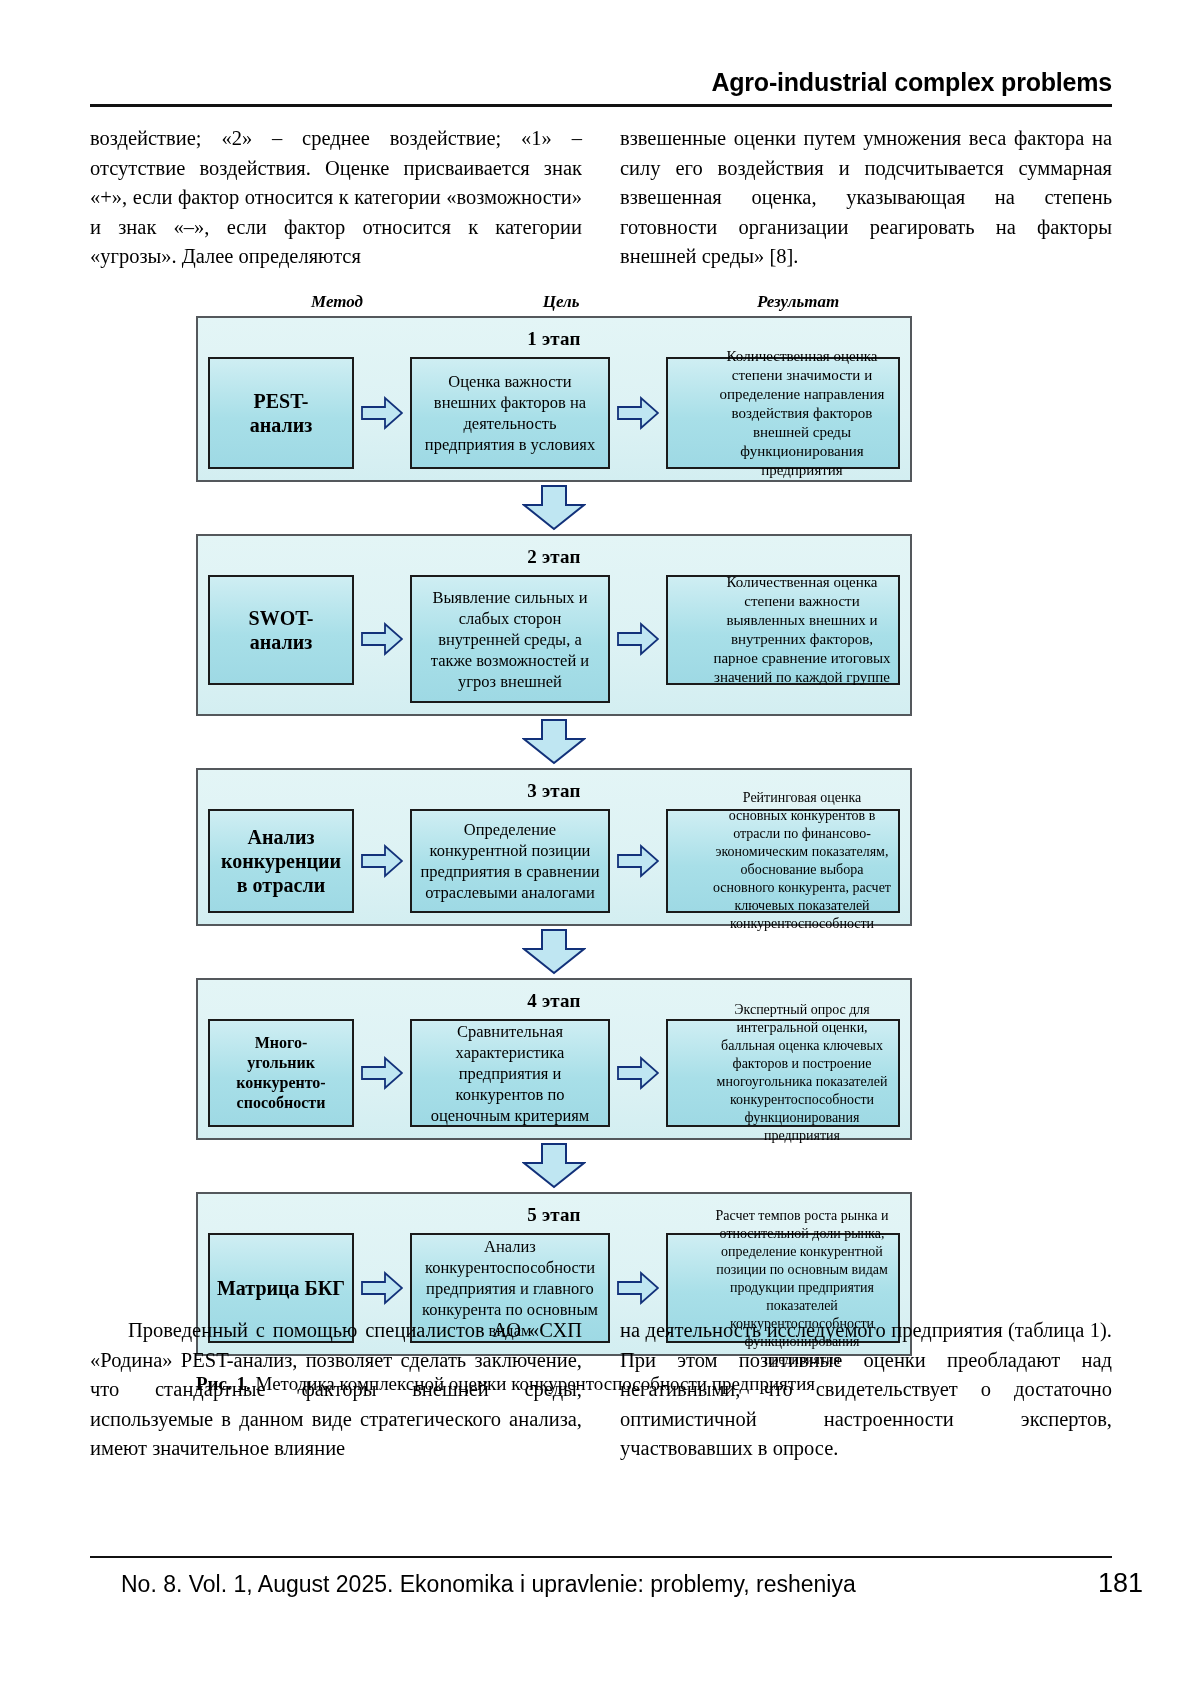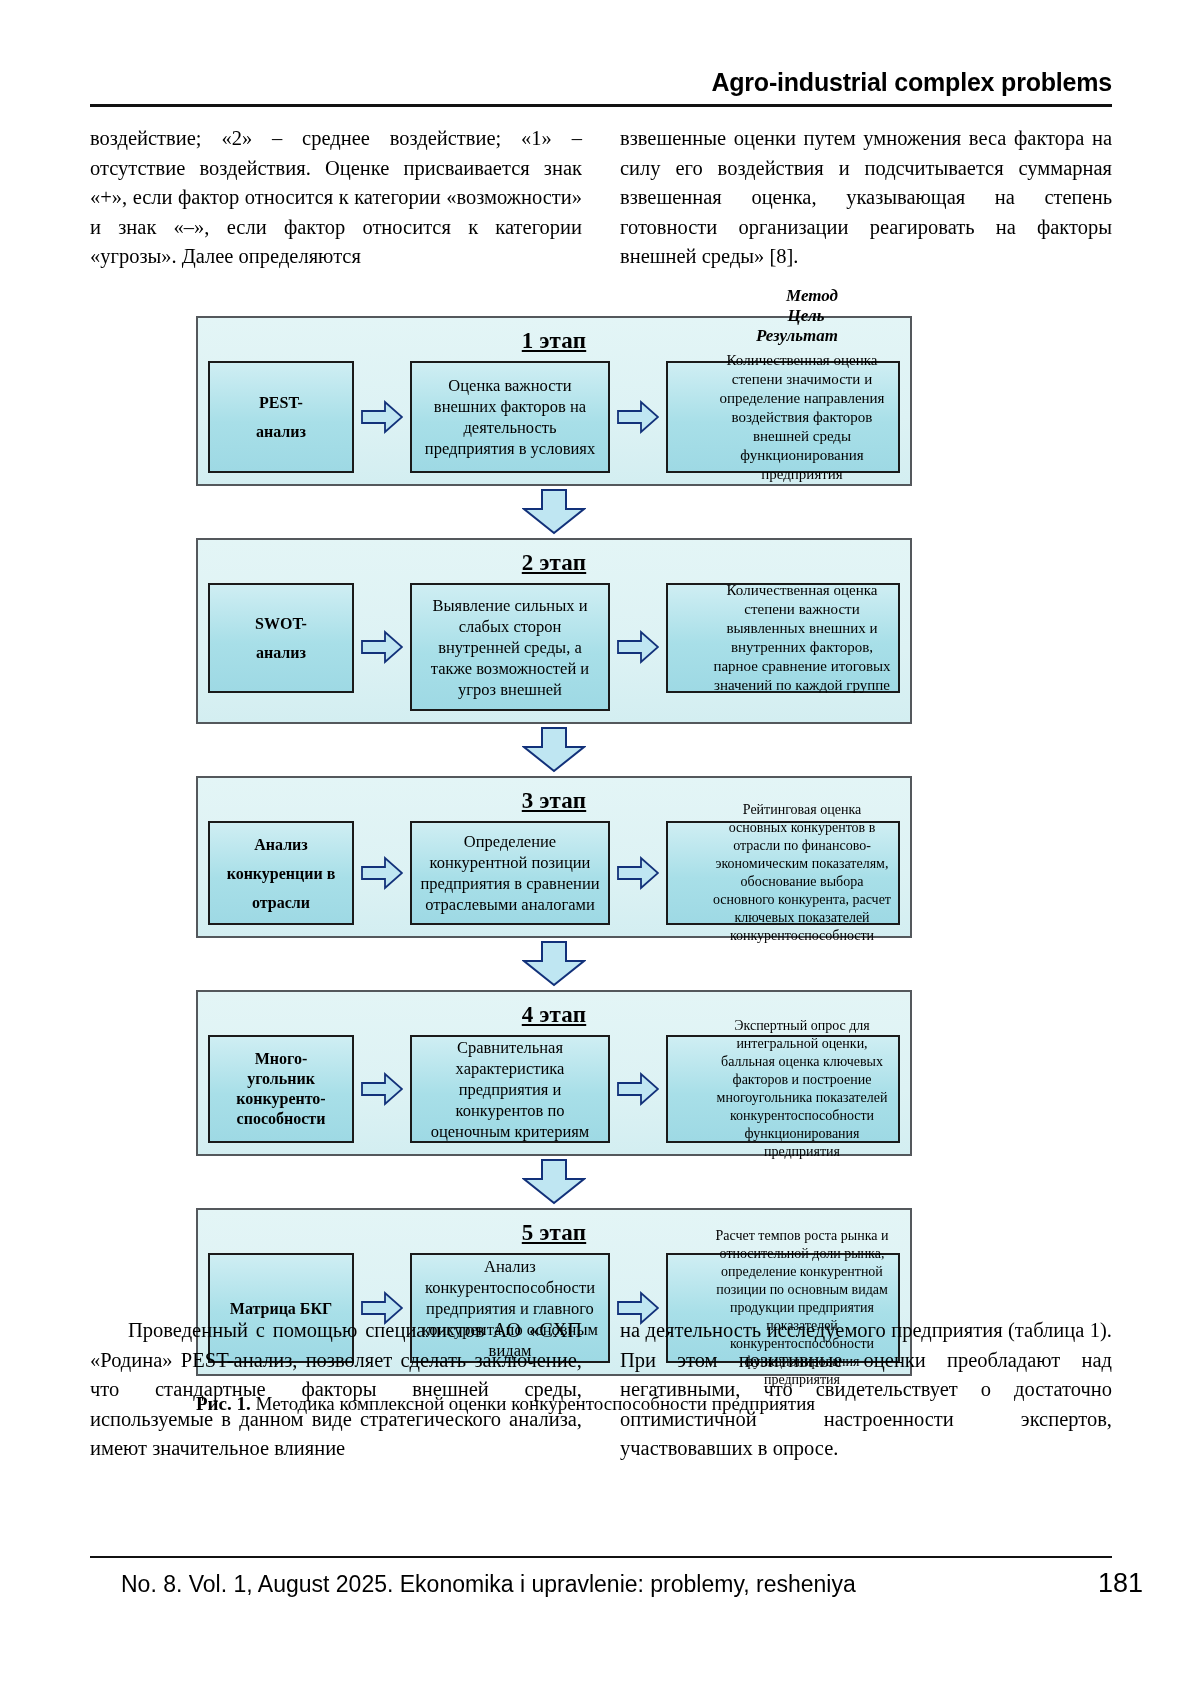--- a/index.html
+++ b/index.html
@@ -69,21 +69,20 @@
     position: absolute;
     left: 196px;
     top: 286px;
     width: 716px;
   }
   .col-headers {
     display: flex;
     height: 26px;
     align-items: flex-end;
     margin-bottom: 4px;
-    flex-direction: column;
   }
   .col-headers .ch {
     font-style: italic;
     font-weight: bold;
     font-size: 17px;
     text-align: center;
   }
   .ch.m { width: 200px; margin-left: 42px;}
   .ch.c { width: 212px; margin-left: 20px;}
   .ch.r { width: 230px; margin-left: 18px;}
@@ -91,44 +90,43 @@
   .stage {
     border: 2.5px solid #54585c;
     background: linear-gradient(180deg,#e3f5f6 0%, #ddf2f4 60%, #d3eef1 100%);
     padding: 6px 10px 11px 10px;
     box-sizing: border-box;
     width: 716px;
   }
   .stage-title {
     text-align: center;
     font-weight: bold;
-    font-size: 23px;
+    font-size: 19px;
     padding: 4px 0 7px 0;
     letter-spacing: 0.2px;
-    text-decoration: underline;
   }
   .stage-row {
     display: flex;
     align-items: stretch;
   }
   .box {
     border: 2px solid #1a1a1a;
     background: linear-gradient(180deg,#cfeef3 0%, #a8dfe8 55%, #9ed9e4 100%);
     box-sizing: border-box;
     display: flex;
     align-items: center;
     justify-content: center;
     text-align: center;
     padding: 4px 6px;
   }
   .box.method {
     width: 146px;
     font-weight: bold;
-    font-size: 16px;
-    line-height: 29px;
+    font-size: 20px;
+    line-height: 24px;
     font-family: "Liberation Serif", serif;
   }
   .box.goal {
     width: 200px;
     font-size: 16.5px;
     line-height: 21px;
   }
   .box.result {
     flex: 1;
     font-size: 15px;

